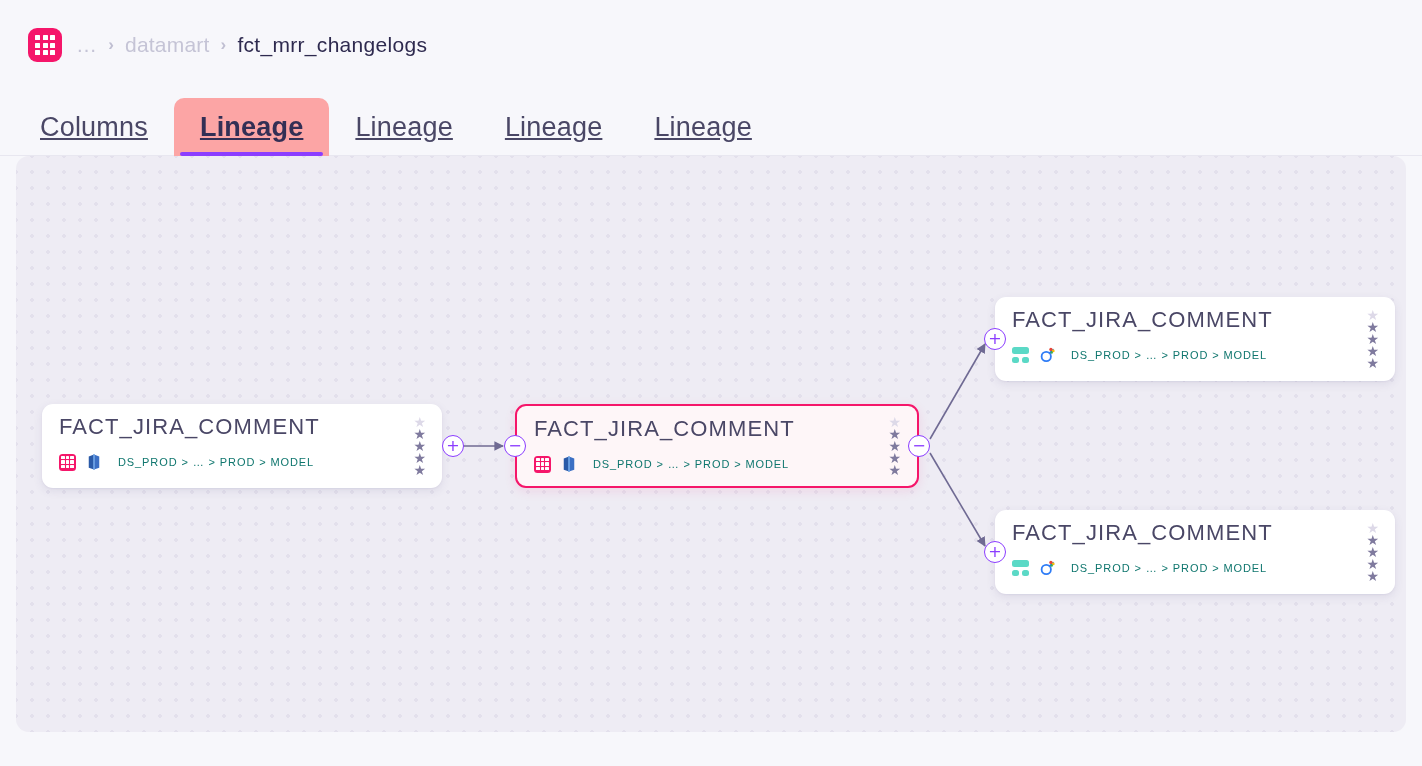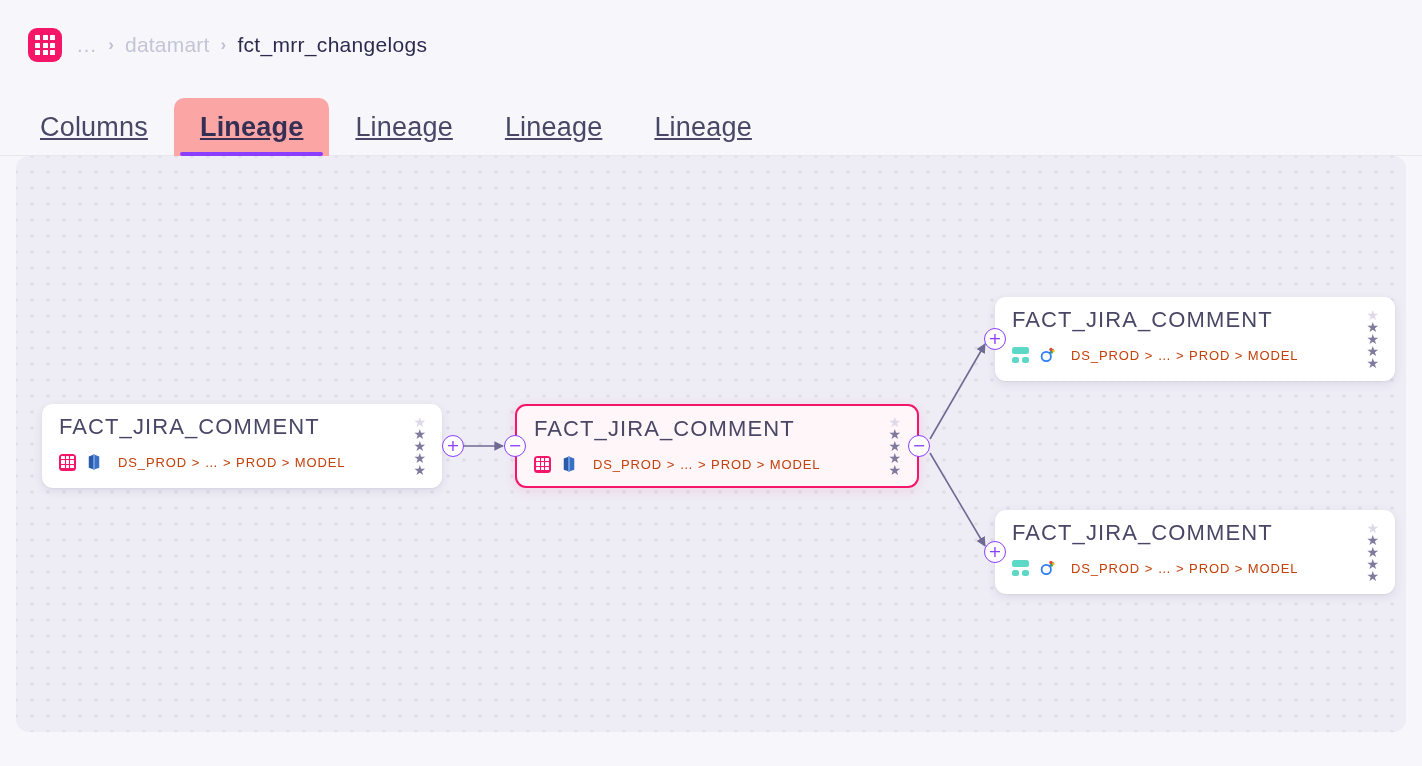--- a/index.html
+++ b/index.html
@@ -151,22 +151,22 @@
     letter-spacing: 1.1px;
     line-height: 1;
     white-space: nowrap;
   }
   .node-meta {
     display: flex;
     align-items: center;
     gap: 9px;
   }
   .node-path {
-    font-size: 13px;
-    color: #c2410c;
+    font-size: 11px;
+    color: #0f766e;
     letter-spacing: 0.9px;
     white-space: nowrap;
     margin-left: 6px;
   }
 
   
   .ico { width: 18px; height: 18px; flex-shrink: 0; display: block; }
 
   .ico-grid-pink {
     width: 17px; height: 17px;

